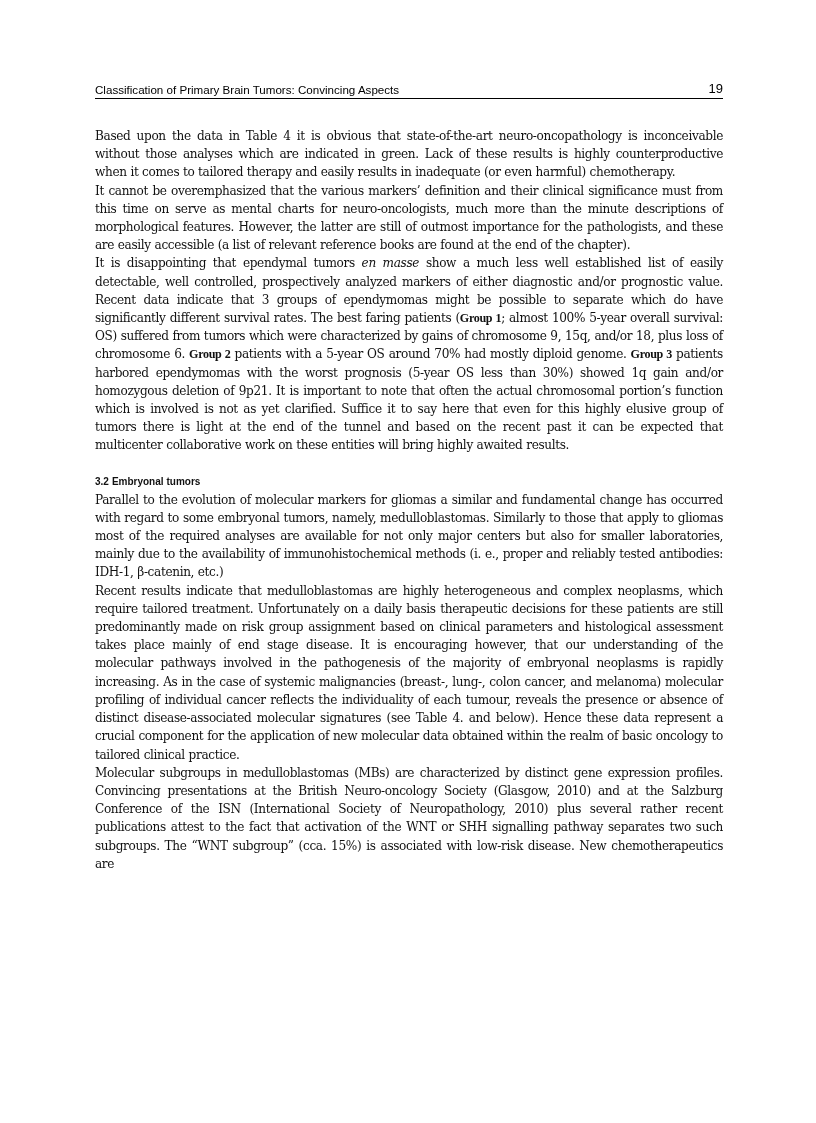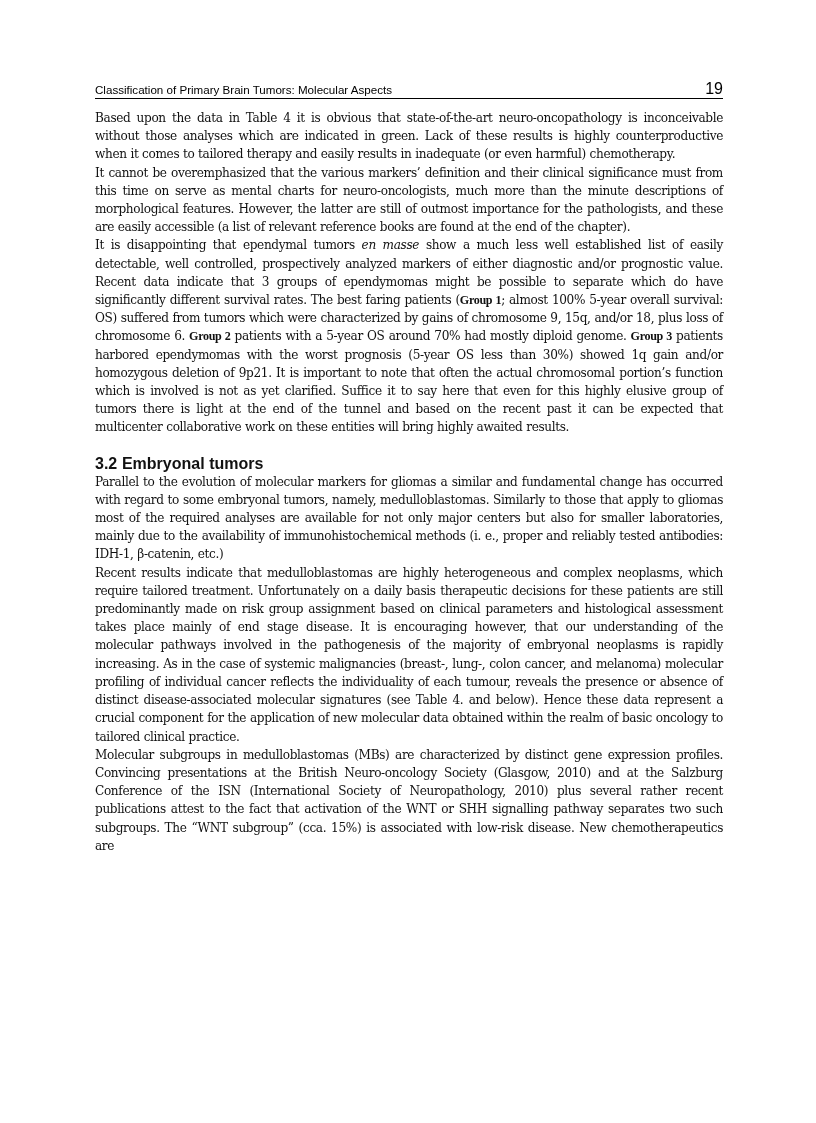--- a/index.html
+++ b/index.html
@@ -4,43 +4,43 @@
   <style>
     html, body { margin: 0; padding: 0; background: #ffffff; }
     body { width: 816px; height: 1123px; position: relative; overflow: hidden; }
     .page { position: absolute; left: 95px; top: 80px; width: 628px; }
     .running-head {
       display: flex; justify-content: space-between; align-items: flex-end;
       border-bottom: 1.3px solid #000; padding-bottom: 2px; height: 16px;
       font-family: "Liberation Sans", sans-serif; color: #000;
     }
     .running-title { font-size: 11.6px; letter-spacing: 0px; }
-    .page-number { font-size: 16px; line-height: 14px; }
+    .page-number { font-size: 13px; line-height: 14px; }
     .body-text {
-      margin-top: 10px;
+      margin-top: 28px;
       font-family: "DejaVu Serif", serif;
       font-size: 12.1px; line-height: 18.2px; color: #111;
       text-align: justify; letter-spacing: -0.35px; word-spacing: 0.2px;
     }
     .body-text p { margin: 0; text-align: justify; }
     .section-gap { height: 18px; }
     .section-heading {
       font-family: "Liberation Sans", sans-serif; font-weight: bold;
-      font-size: 16px; line-height: 18px; color: #111; margin: 0;
+      font-size: 10px; line-height: 18px; color: #111; margin: 0;
       letter-spacing: 0;
     }
     em { }
     b { font-weight: bold; font-family: Liberation Serif, serif; }
   </style>
 </head>
 <body>
 
 <div class="page">
   <div class="running-head">
-    <span class="running-title">Classification of Primary Brain Tumors: Molecular Aspects</span>
+    <span class="running-title">Classification of Primary Brain Tumors: Convincing Aspects</span>
     <span class="page-number">19</span>
   </div>
 
   <div class="body-text">
     <p>Based upon the data in Table 4 it is obvious that state-of-the-art neuro-oncopathology is inconceivable without those analyses which are indicated in green. Lack of these results is highly counterproductive when it comes to tailored therapy and easily results in inadequate (or even harmful) chemotherapy.</p>
     <p>It cannot be overemphasized that the various markers’ definition and their clinical significance must from this time on serve as mental charts for neuro-oncologists, much more than the minute descriptions of morphological features. However, the latter are still of outmost importance for the pathologists, and these are easily accessible (a list of relevant reference books are found at the end of the chapter).</p>
     <p><span>It is disappointing that ependymal tumors </span><em>en masse</em><span> show a much less well established list of easily detectable, well controlled, prospectively analyzed markers of either diagnostic and/or prognostic value. Recent data indicate that 3 groups of ependymomas might be possible to separate which do have significantly different survival rates. The best faring patients (</span><b>Group 1</b><span>; almost 100% 5-year overall survival: OS) suffered from tumors which were characterized by gains of chromosome 9, 15q, and/or 18, plus loss of chromosome 6. </span><b>Group 2</b><span> patients with a 5-year OS around 70% had mostly diploid genome. </span><b>Group 3</b><span> patients harbored ependymomas with the worst prognosis (5-year OS less than 30%) showed 1q gain and/or homozygous deletion of 9p21. It is important to note that often the actual chromosomal portion’s function which is involved is not as yet clarified. Suffice it to say here that even for this highly elusive group of tumors there is light at the end of the tunnel and based on the recent past it can be expected that multicenter collaborative work on these entities will bring highly awaited results.</span></p>
 
     <div class="section-gap"></div>
     <h3 class="section-heading">3.2 Embryonal tumors</h3>

